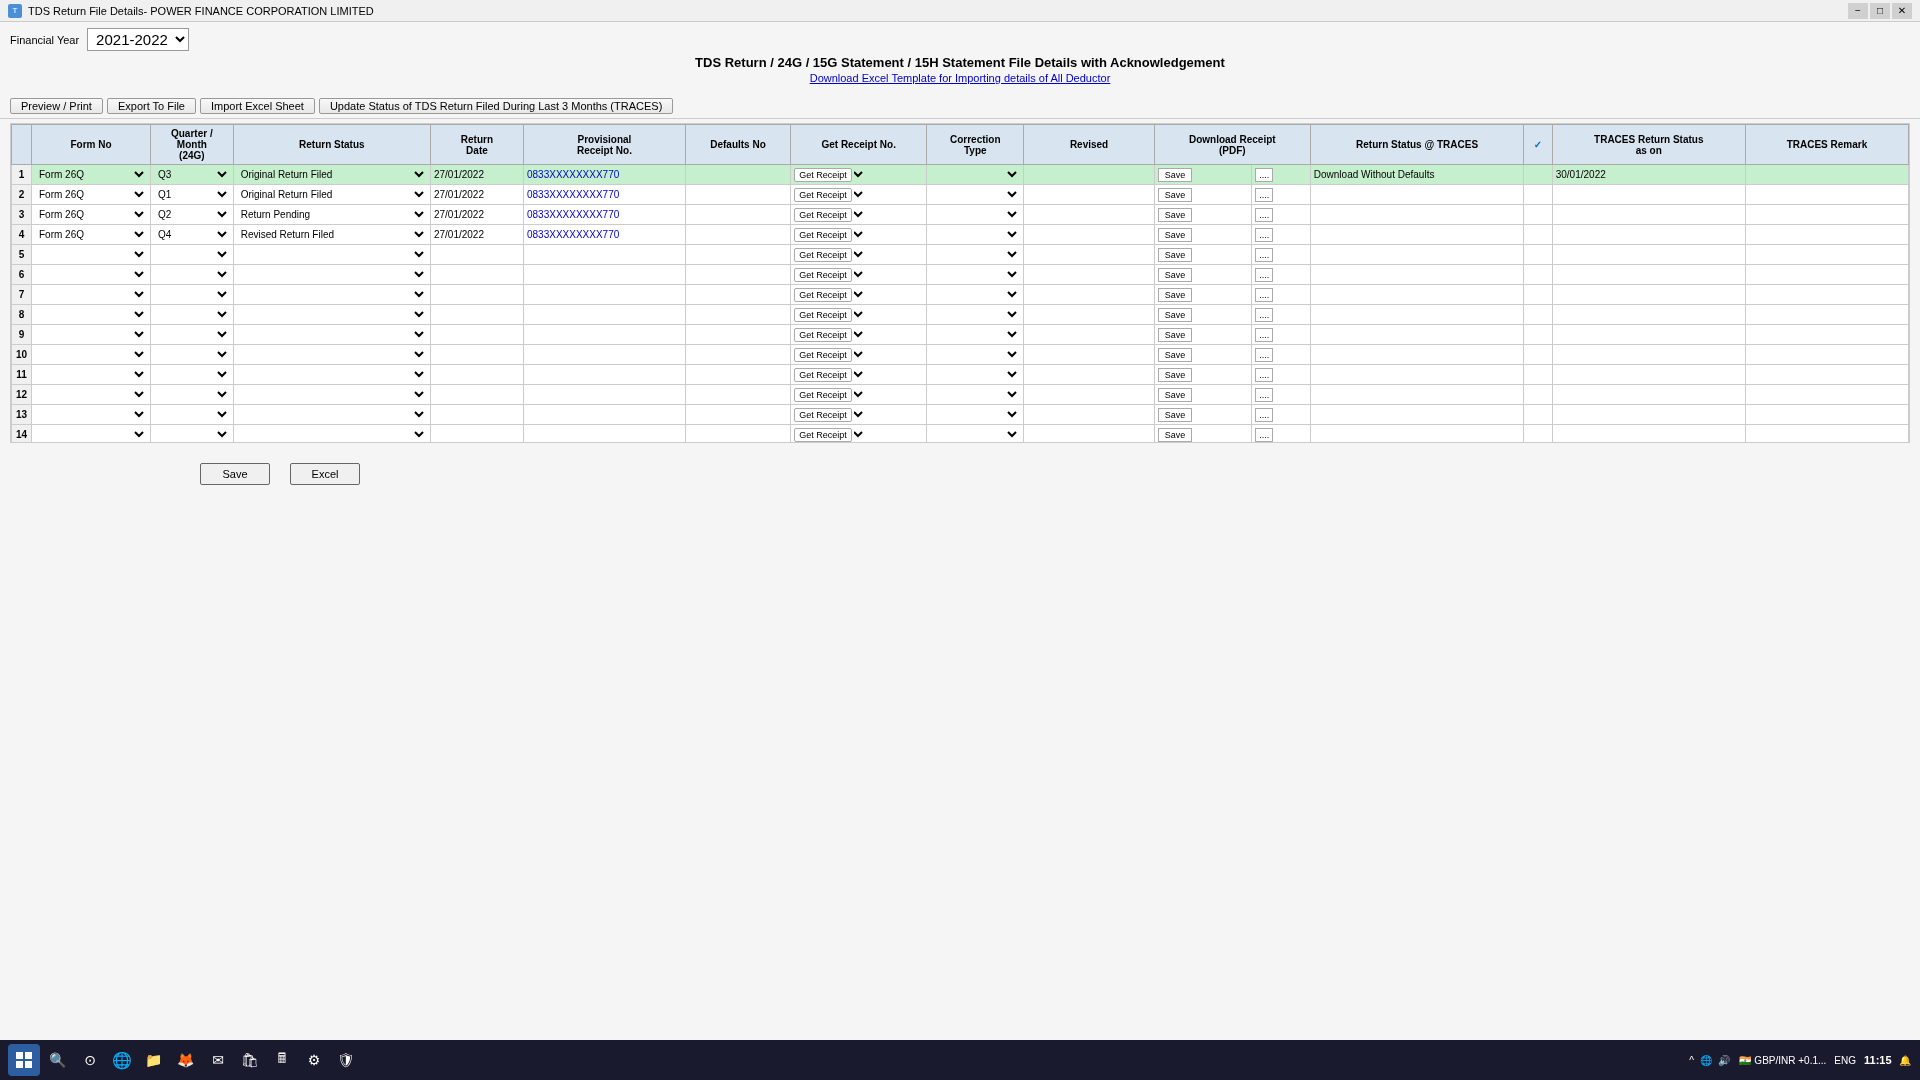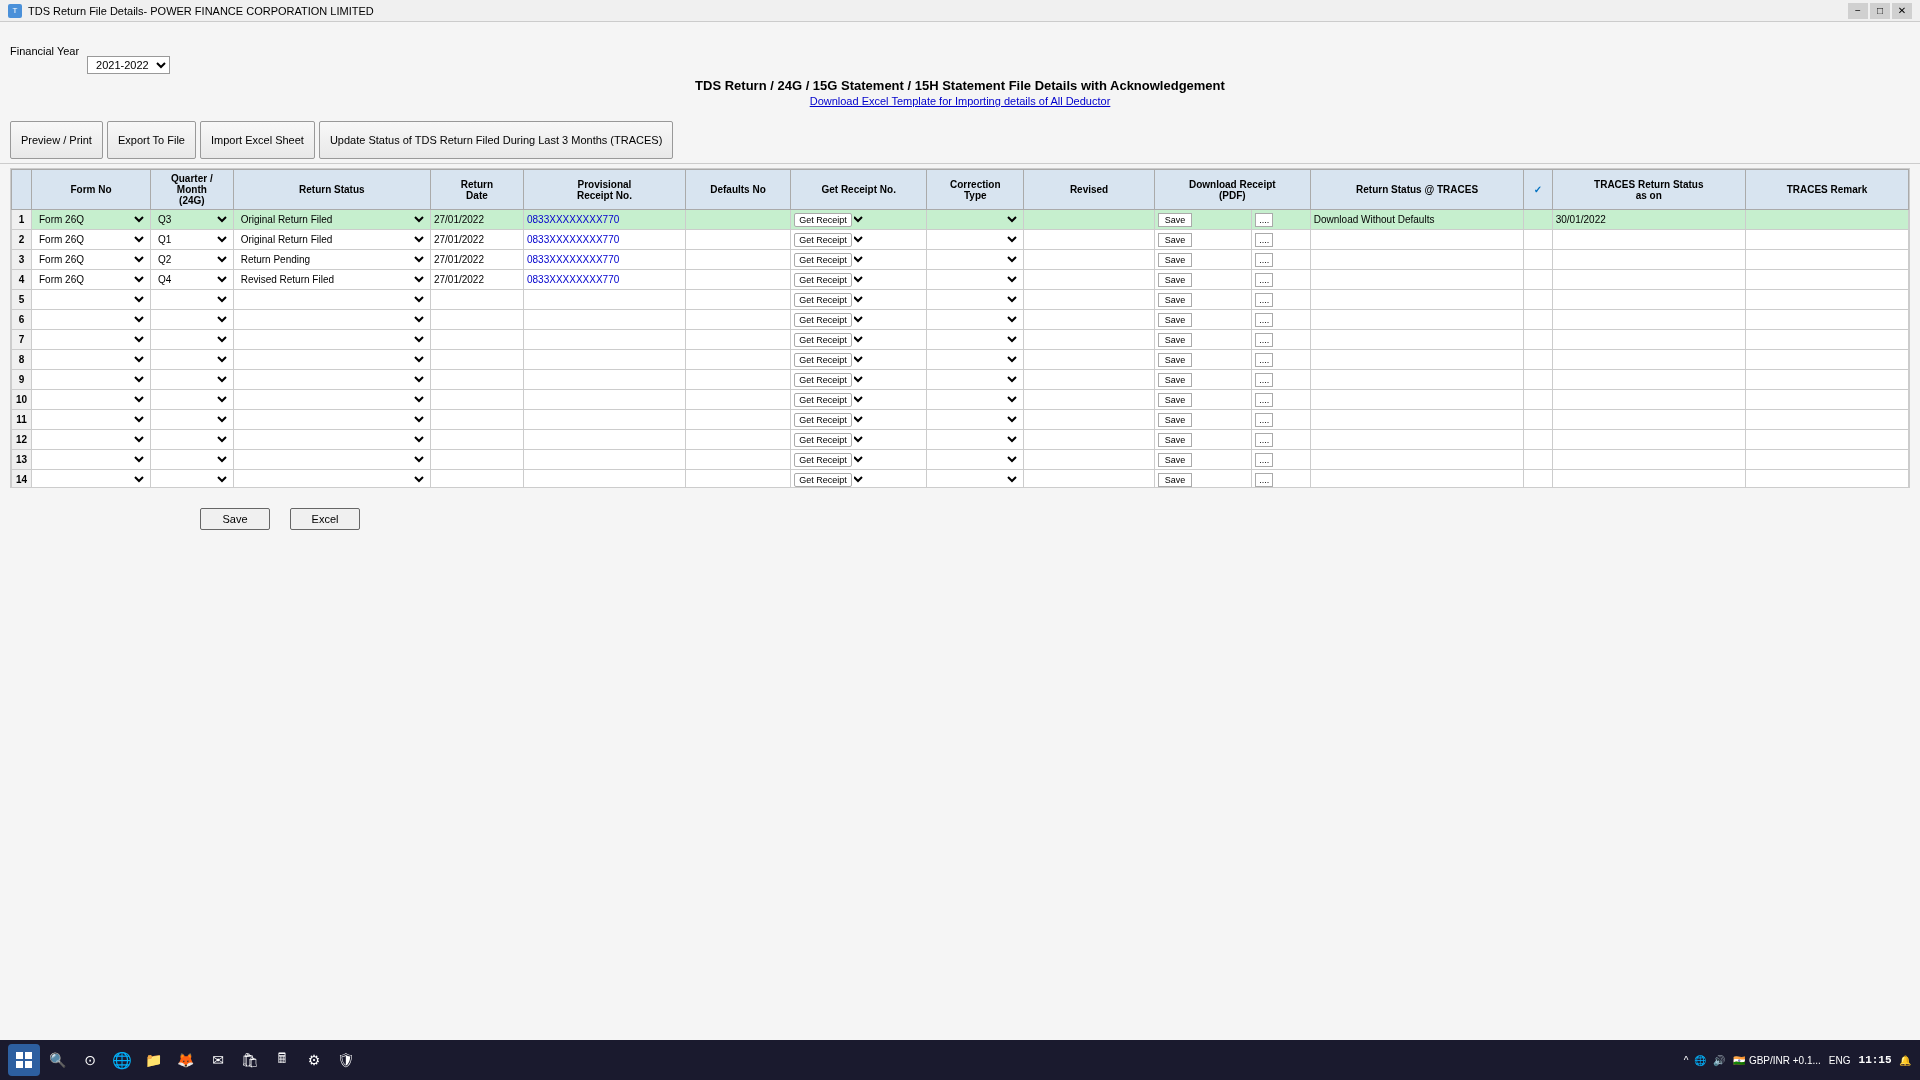--- a/index.html
+++ b/index.html
@@ -20,28 +20,28 @@
     .title-bar-icon { width: 14px; height: 14px; background: #4a90d9; border-radius: 2px; font-size: 8px; color: white; display: flex; align-items: center; justify-content: center; }
     .title-bar-controls { display: flex; gap: 2px; }
     .title-btn { width: 20px; height: 16px; border: none; background: #d0d0d0; cursor: pointer; font-size: 10px; display: flex; align-items: center; justify-content: center; }
 
     
     .window { background: #f5f5f5; height: calc(1080px - 22px - 40px); overflow: hidden; }
     
     
     .header { padding: 6px 10px 4px 10px; background: #f5f5f5; }
     .fy-row { display: flex; align-items: center; gap: 8px; margin-bottom: 4px; }
-    .fy-select { font-size: 11px; padding: 1px 4px; border: 1px solid #999; background: white; margin-top: 28px; }
+    .fy-select { font-size: 15px; padding: 1px 4px; border: 1px solid #999; background: white; }
     .page-title { text-align: center; font-size: 13px; font-weight: bold; color: #000; margin-bottom: 2px; }
     .download-link { text-align: center; color: #0000cc; text-decoration: underline; cursor: pointer; font-size: 11px; margin-bottom: 6px; }
 
     
     .toolbar { display: flex; gap: 4px; padding: 4px 10px; background: #f5f5f5; border-bottom: 1px solid #ccc; }
     .toolbar-btn {
-      padding: 12px 10px;
+      padding: 1px 10px;
       border: 1px solid #999;
       background: linear-gradient(to bottom, #f8f8f8, #e8e8e8);
       cursor: pointer;
       font-size: 11px;
       border-radius: 2px;
     }
 
     
     .table-container { overflow-x: auto; overflow-y: auto; max-height: 320px; margin: 4px 10px; border: 1px solid #ccc; background: white; }
     table { border-collapse: collapse; width: 100%; font-size: 10px; }
@@ -122,21 +122,21 @@
       color: white;
       font-size: 11px;
     }
     .taskbar-left { display: flex; align-items: center; gap: 4px; }
     .start-btn { width: 32px; height: 32px; background: #2d5fa0; border-radius: 4px; display: flex; align-items: center; justify-content: center; cursor: pointer; }
     .taskbar-icon { width: 28px; height: 28px; display: flex; align-items: center; justify-content: center; cursor: pointer; font-size: 14px; border-radius: 3px; }
     .taskbar-app { background: rgba(255,255,255,0.15); border-radius: 3px; padding: 2px 8px; height: 32px; display: flex; align-items: center; cursor: pointer; font-size: 10px; }
     .taskbar-right { display: flex; align-items: center; gap: 8px; font-size: 10px; }
     .taskbar-right-item { display: flex; align-items: center; gap: 3px; }
     .sys-tray { display: flex; align-items: center; gap: 6px; }
-    .time-display { text-align: center; font-family: Liberation Mono, monospace; }
+    .time-display { text-align: center; }
     .time { font-size: 11px; font-weight: bold; }
   </style>
 </head>
 <body>
 
 <div class="title-bar">
   <div class="title-bar-left">
     <div class="title-bar-icon">T</div>
     <span>TDS Return File Details- POWER FINANCE CORPORATION LIMITED</span>
   </div>

